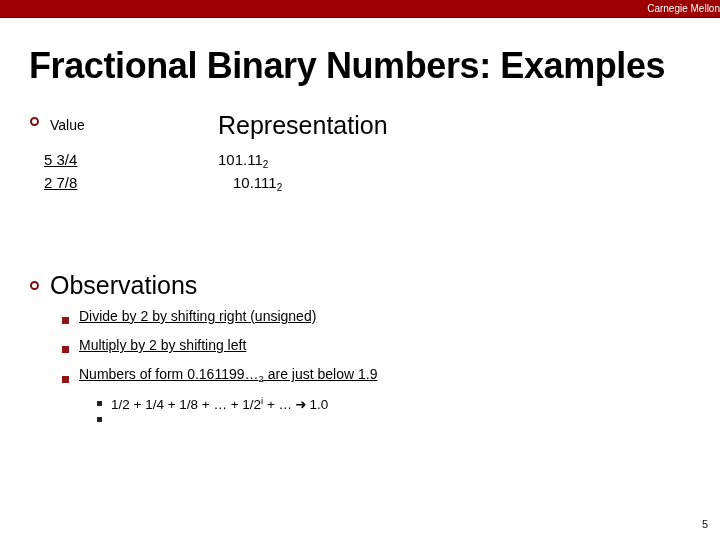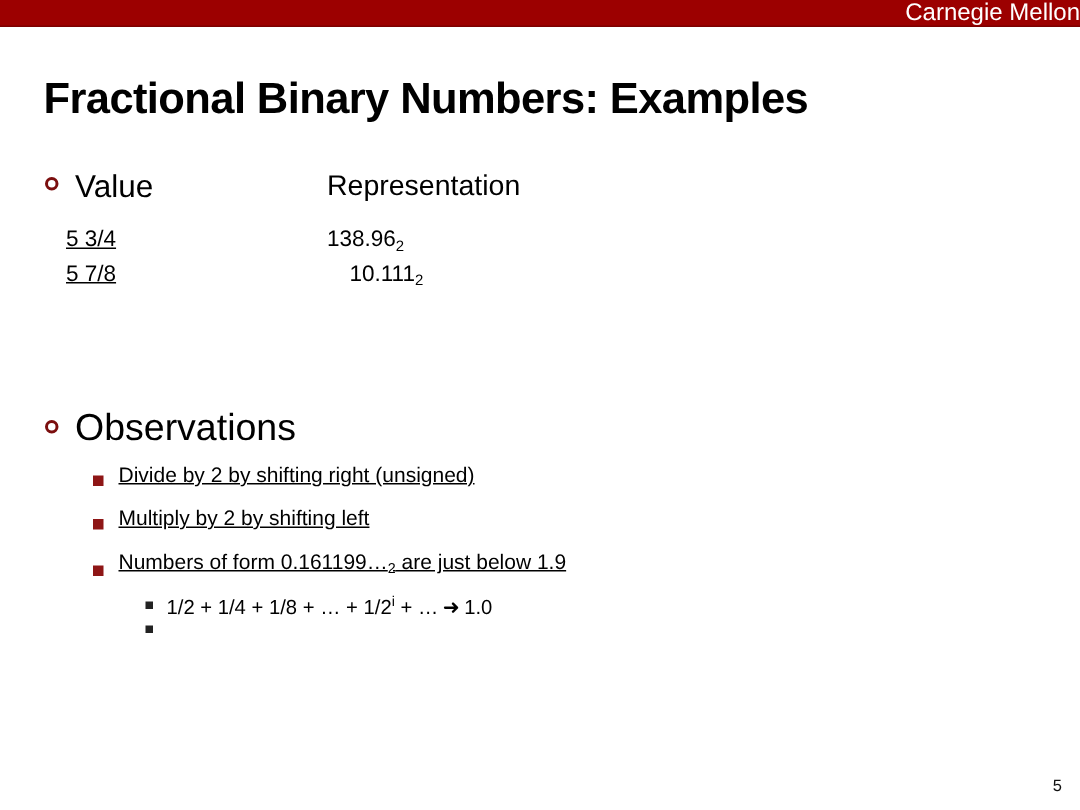--- a/index.html
+++ b/index.html
@@ -23,34 +23,34 @@
     width: 720px;
     height: 18px;
     background: #9c0000;
     border-bottom: 1px solid #7d0000;
     box-sizing: border-box;
   }
   #banner .brand {
     position: absolute;
     right: 0px;
     top: 1px;
-    font-size: 16px;
+    font-size: 10px;
     line-height: 15px;
     color: #ffffff;
     font-family: "Liberation Sans", sans-serif;
     white-space: nowrap;
   }
 
   
   #title {
     position: absolute;
     left: 29px;
     top: 46px;
     width: 662px;
-    font-size: 29px;
+    font-size: 36px;
     line-height: 40px;
     font-weight: bold;
     letter-spacing: -0.4px;
     font-family: "Liberation Sans", sans-serif;
     white-space: nowrap;
   }
 
   
   .l1 {
     position: absolute;
@@ -85,26 +85,26 @@
     height: 5px;
     background: #222222;
     flex: 0 0 auto;
     margin-right: 9px;
     position: relative;
     top: -3px;
   }
 
   
   #hdr-value   { left: 30px;  top: 112px; }
-  #hdr-value .htext { font-size: 21px; }
+  #hdr-value .htext { font-size: 14px; }
   #hdr-rep {
     position: absolute;
     left: 218px;
     top: 112px;
-    font-size: 19px;
+    font-size: 25px;
     line-height: 26px;
   }
 
   
   #table {
     position: absolute;
     left: 0;
     top: 148px;
     width: 420px;
   }
@@ -190,24 +190,24 @@
 
 <div class="l1" id="hdr-value">
   <span class="bullet-circle"></span>
   <span class="htext">Value</span>
 </div>
 <div id="hdr-rep">Representation</div>
 
 <div id="table">
   <div class="trow">
     <span class="tval">5 3/4</span>
-    <span class="trep" style="left: 218px;"><span>138.96</span><sub>2</sub></span>
+    <span class="trep" style="left: 218px;"><span>101.11</span><sub>2</sub></span>
   </div>
   <div class="trow">
-    <span class="tval">5 7/8</span>
+    <span class="tval">2 7/8</span>
     <span class="trep" style="left: 233px;"><span>10.111</span><sub>2</sub></span>
   </div>
 </div>
 
 <div class="l1" id="obs-head">
   <span class="bullet-circle"></span>
   <span class="htext">Observations</span>
 </div>
 
 <div class="l2" style="top:306px">

